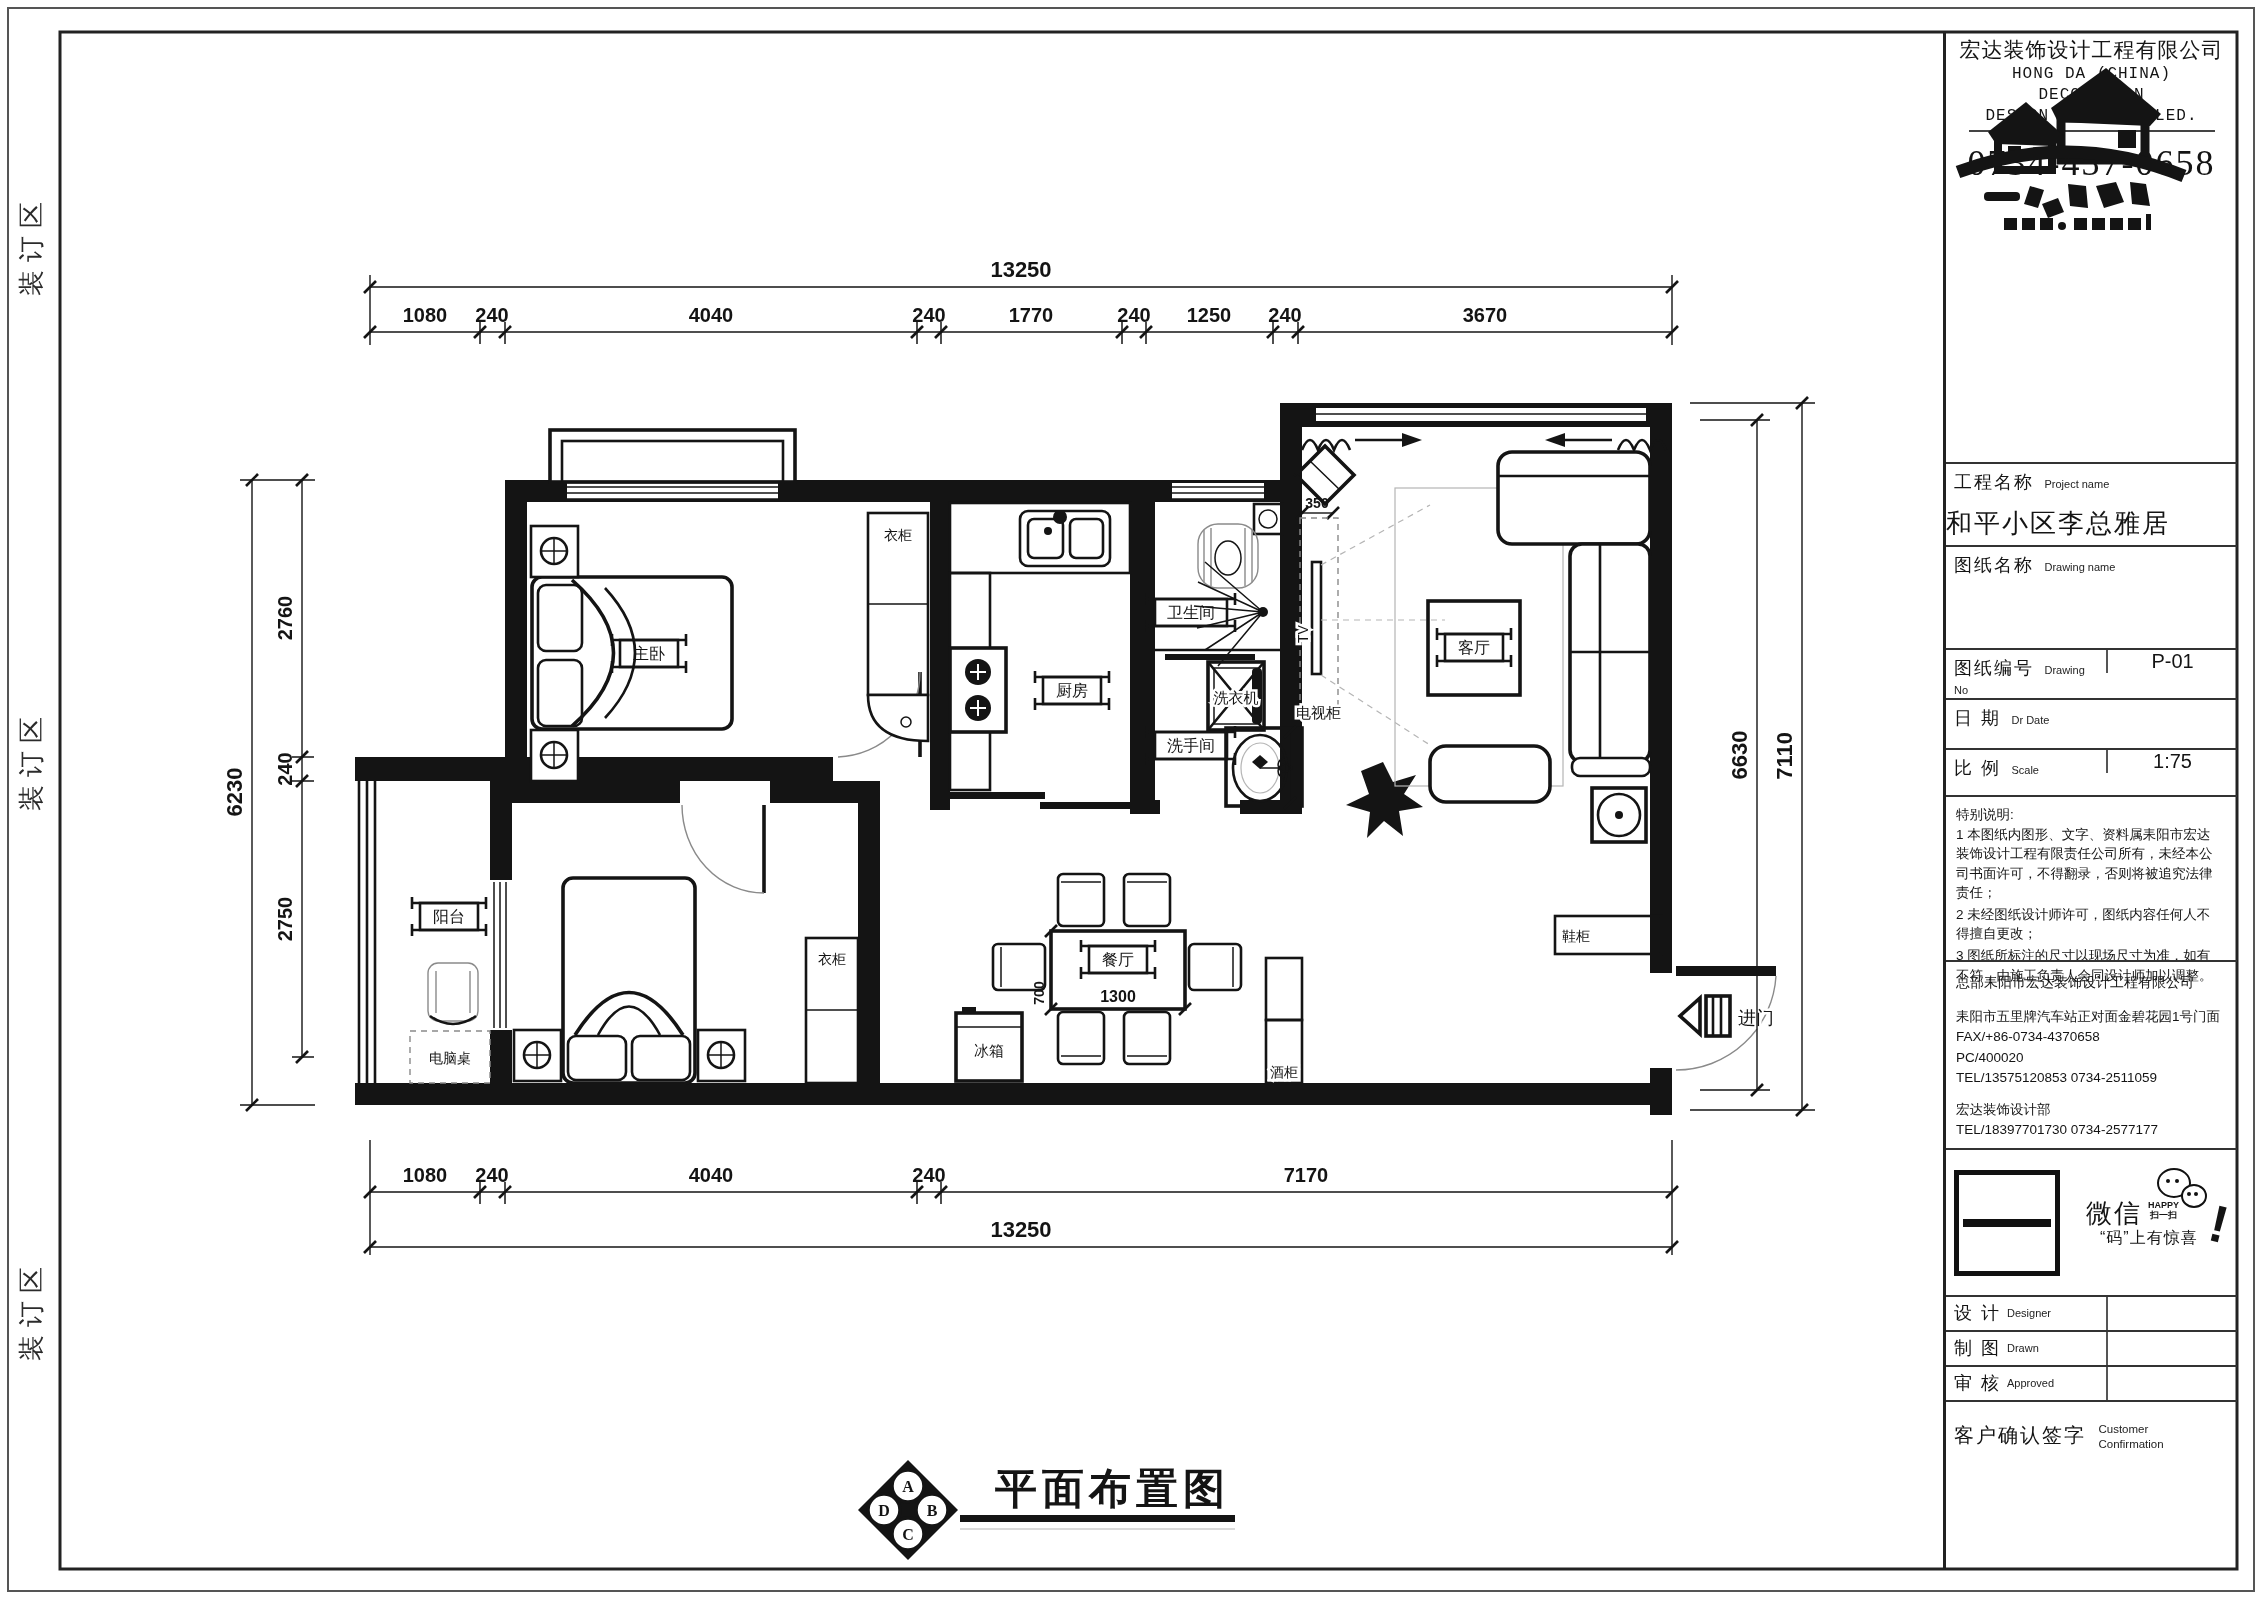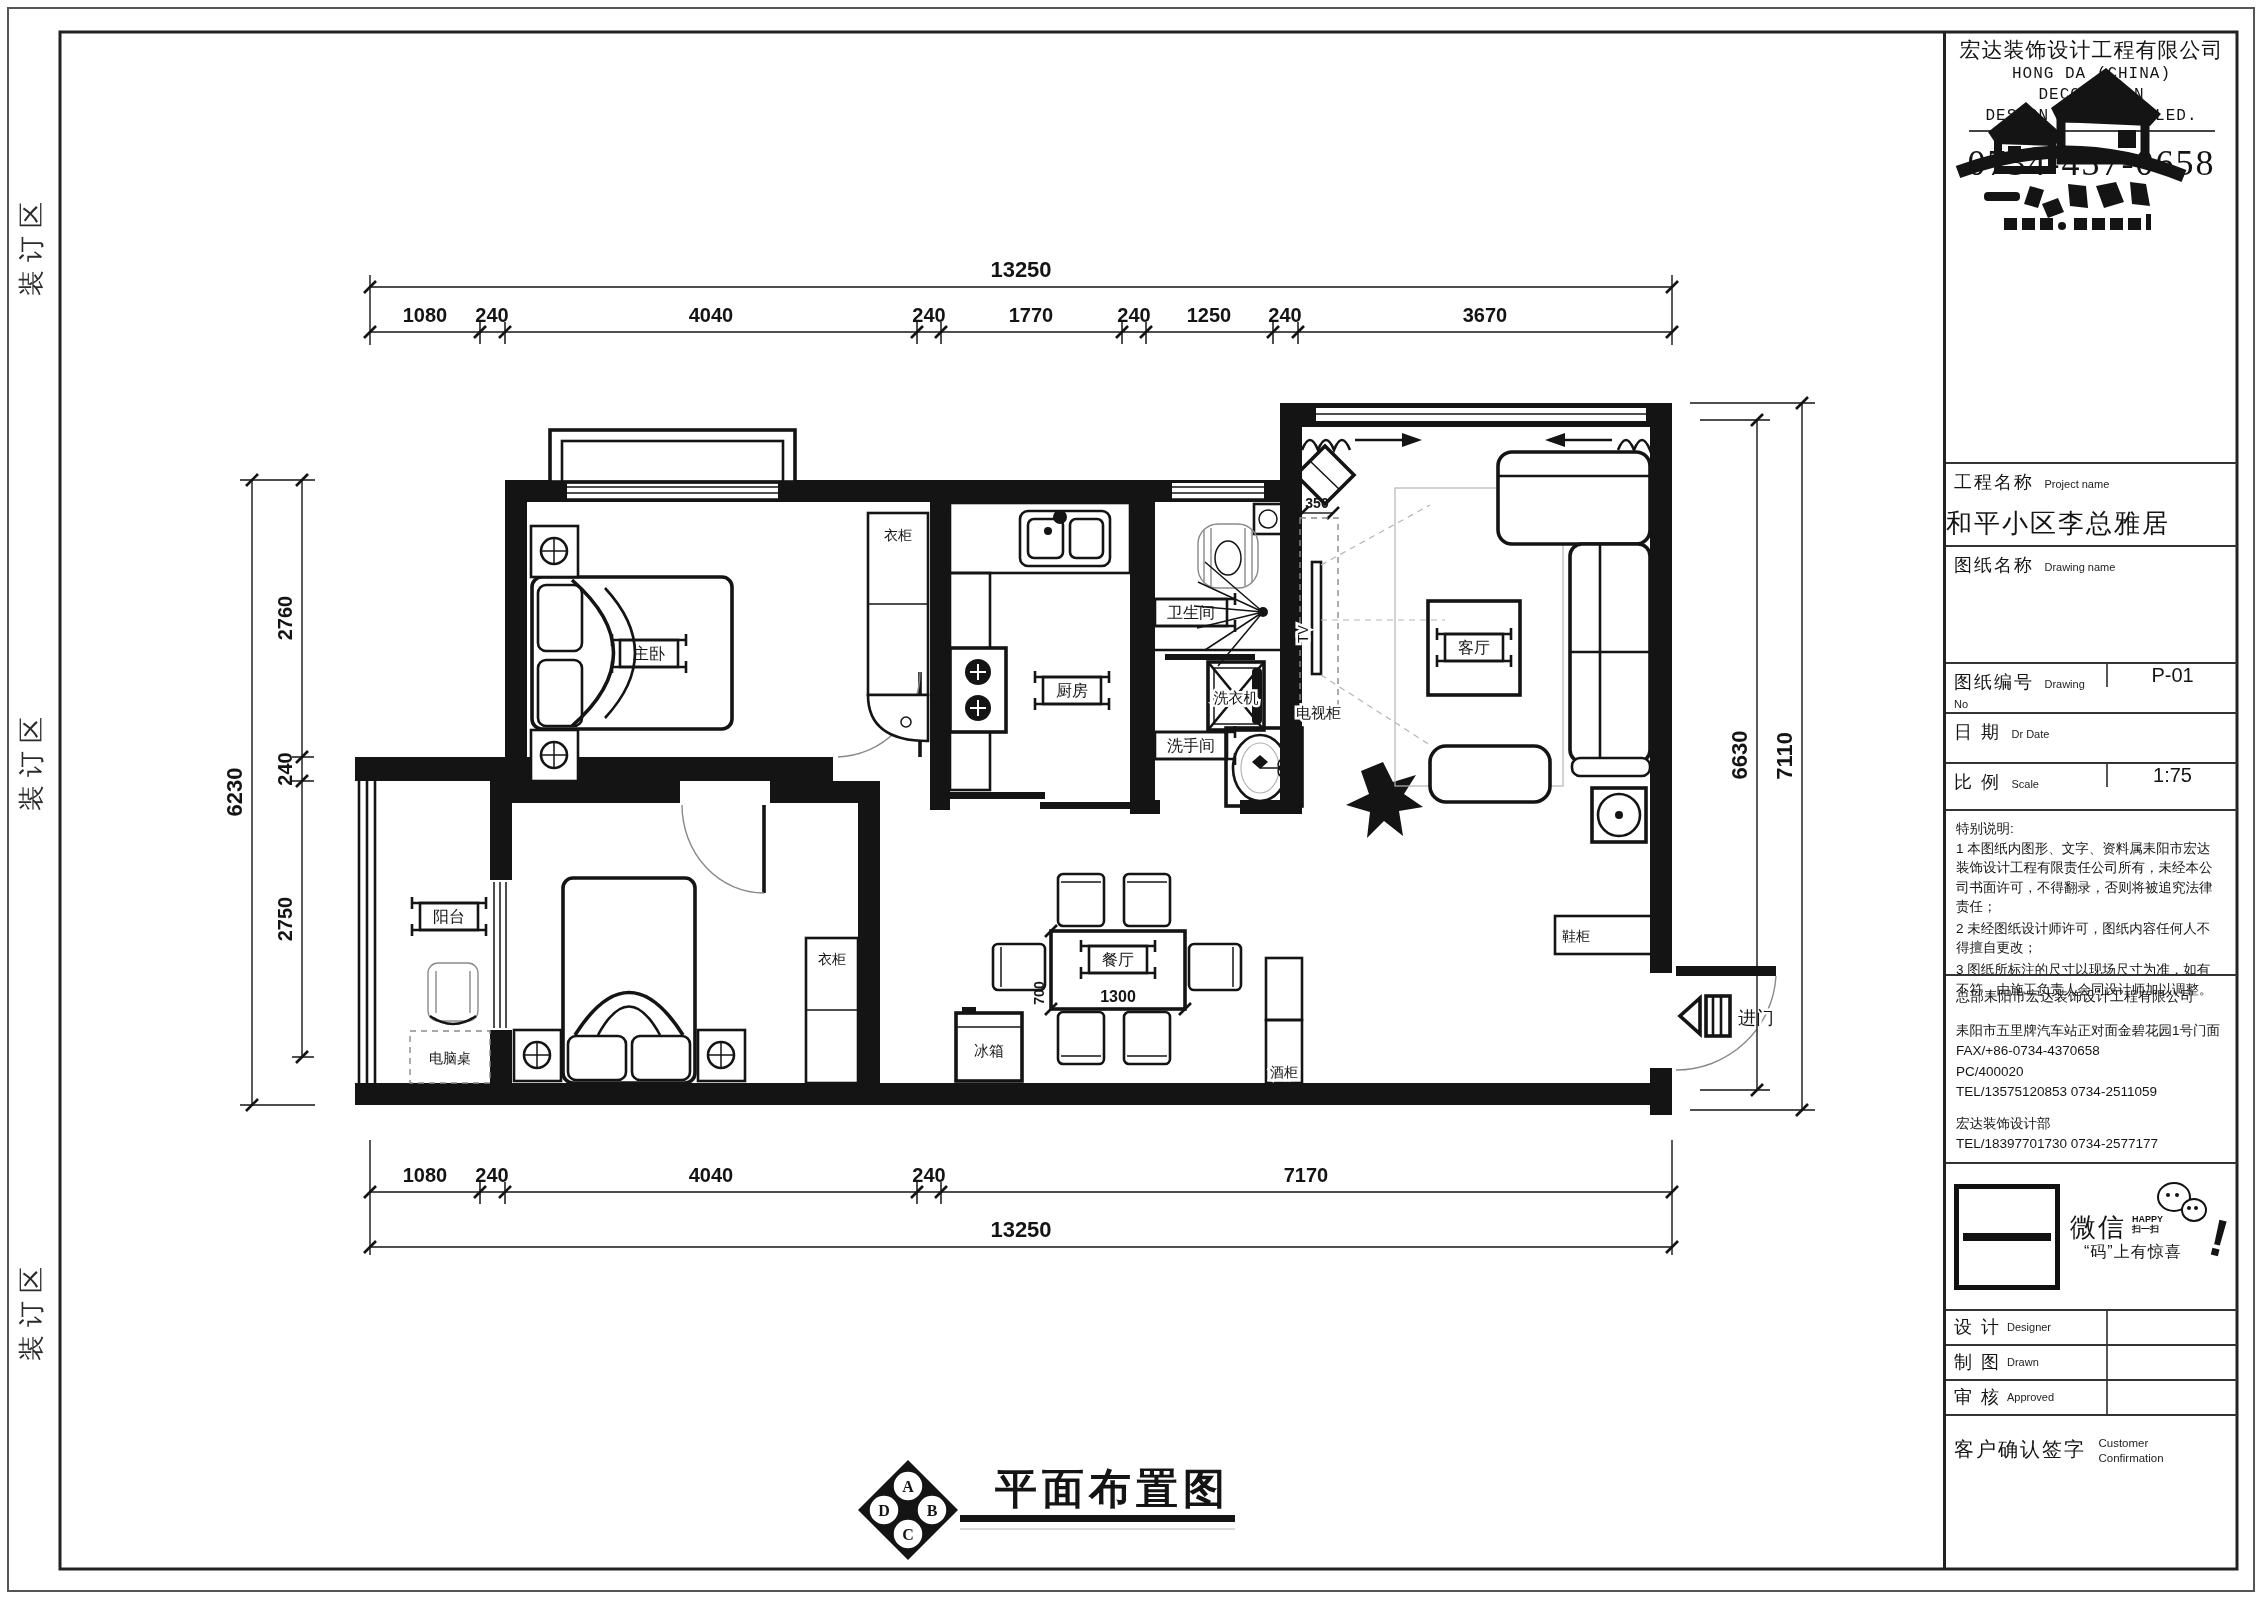--- a/index.html
+++ b/index.html
@@ -55,21 +55,21 @@
           font-size:20px;}
   .projvalue{text-align:left;font-size:26px;letter-spacing:2px;margin-top:10px;}
   .notes{padding:8px 16px 0 10px;font-size:13.5px;line-height:1.45;}
   .notes .nt{margin-bottom:2px;}
   .addr{padding:10px 10px 0 10px;font-size:13.5px;line-height:1.5;}
   .addr .big{font-size:14px;margin-bottom:14px;}
   .addr .gap{margin-top:12px;}
   .wechat{display:flex;align-items:center;padding:10px 8px;}
   .qr{width:96px;height:96px;border:5px solid #111;position:relative;flex:none;}
   .qr .bar{position:absolute;left:4px;right:4px;top:44px;height:8px;background:#111;}
-  .wc-right{margin-left:10px;position:relative;flex:1;height:110px;}
+  .wc-right{margin-left:26px;position:relative;flex:1;height:110px;text-align:center;}
   .wc-name{position:absolute;left:0;top:28px;font-size:26px;letter-spacing:2px;}
   .wc-tiny{position:absolute;left:62px;top:32px;font-size:9px;line-height:1.2;font-weight:bold;}
   .wc-slogan{position:absolute;left:14px;top:60px;font-size:16px;letter-spacing:1px;}
   .bubble{position:absolute;border:2.5px solid #111;border-radius:50%;background:#fff;}
   .bubble .dot{position:absolute;width:4px;height:4px;border-radius:50%;background:#111;top:9px;}
   .bang{position:absolute;right:2px;top:26px;font-size:52px;font-weight:bold;transform:rotate(14deg);}
   .signrow{display:flex;height:35px;}
   .signrow .flabel{display:flex;align-items:center;padding-top:0;}
   .signrow .blank{flex:1;border-left:2px solid #555;}
   .custrow{padding:20px 8px;}
@@ -464,21 +464,21 @@
     <div class="en-underline"></div>
     <div class="phone">0734-437-0658</div>
   </div>
 
   <div class="sec" style="height:83px">
     <div class="flabel"><span class="cn">工程名称</span>
       <span class="en">Project name</span></div>
     <div class="projvalue">和平小区李总雅居</div>
   </div>
 
-  <div class="sec" style="height:117px">
+  <div class="sec" style="height:103px">
     <div class="flabel"><span class="cn">图纸名称</span>
       <span class="en">Drawing name</span></div>
   </div>
 
   <div class="sec fieldrow" style="height:50px">
     <div class="flabel" style="width:146px"><span class="cn">图纸编号</span>
       <span class="en">Drawing No</span></div>
     <div class="fvalue">P-01</div>
   </div>
 

